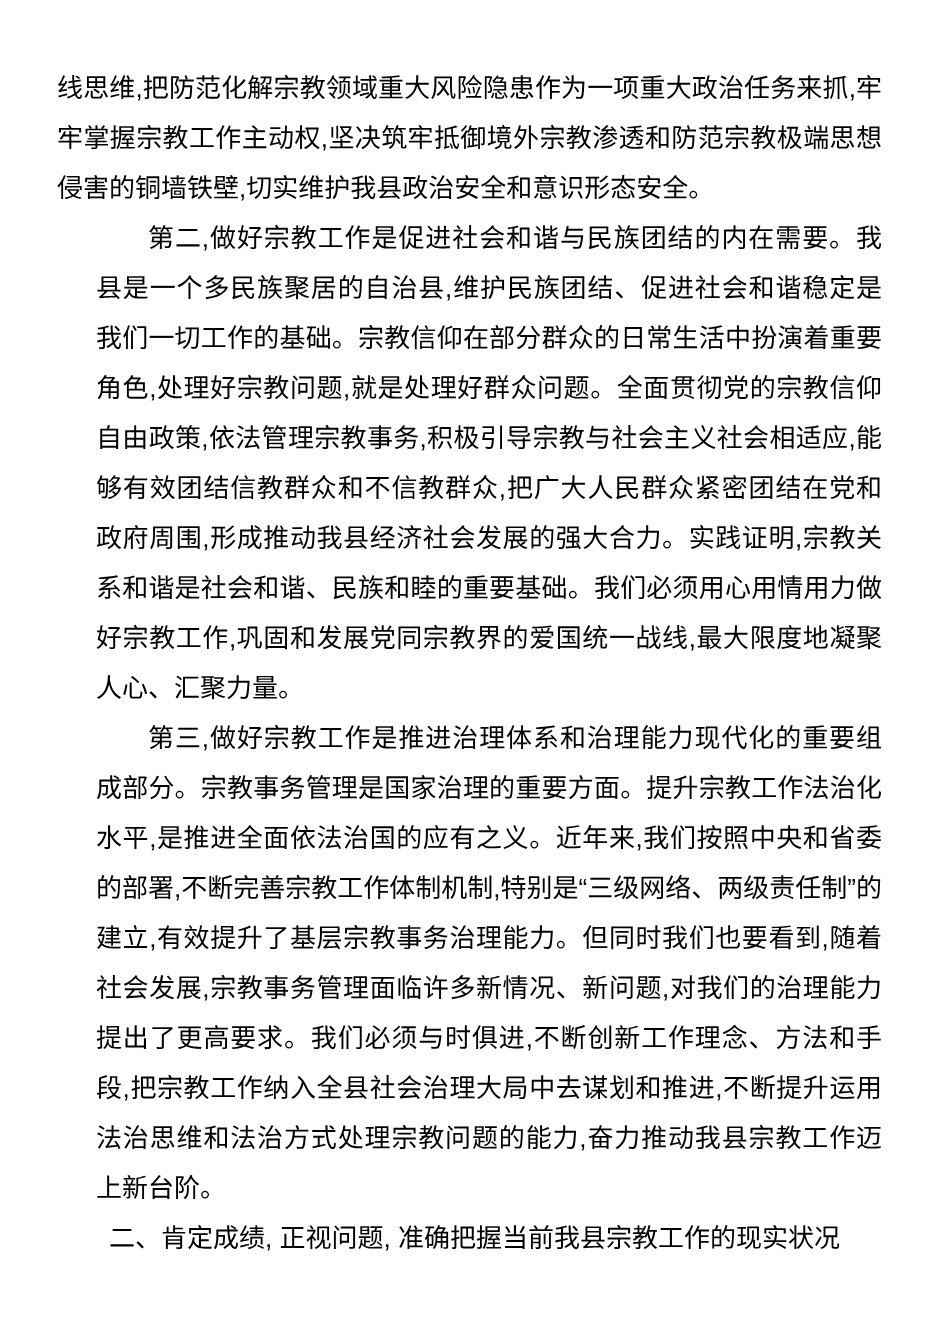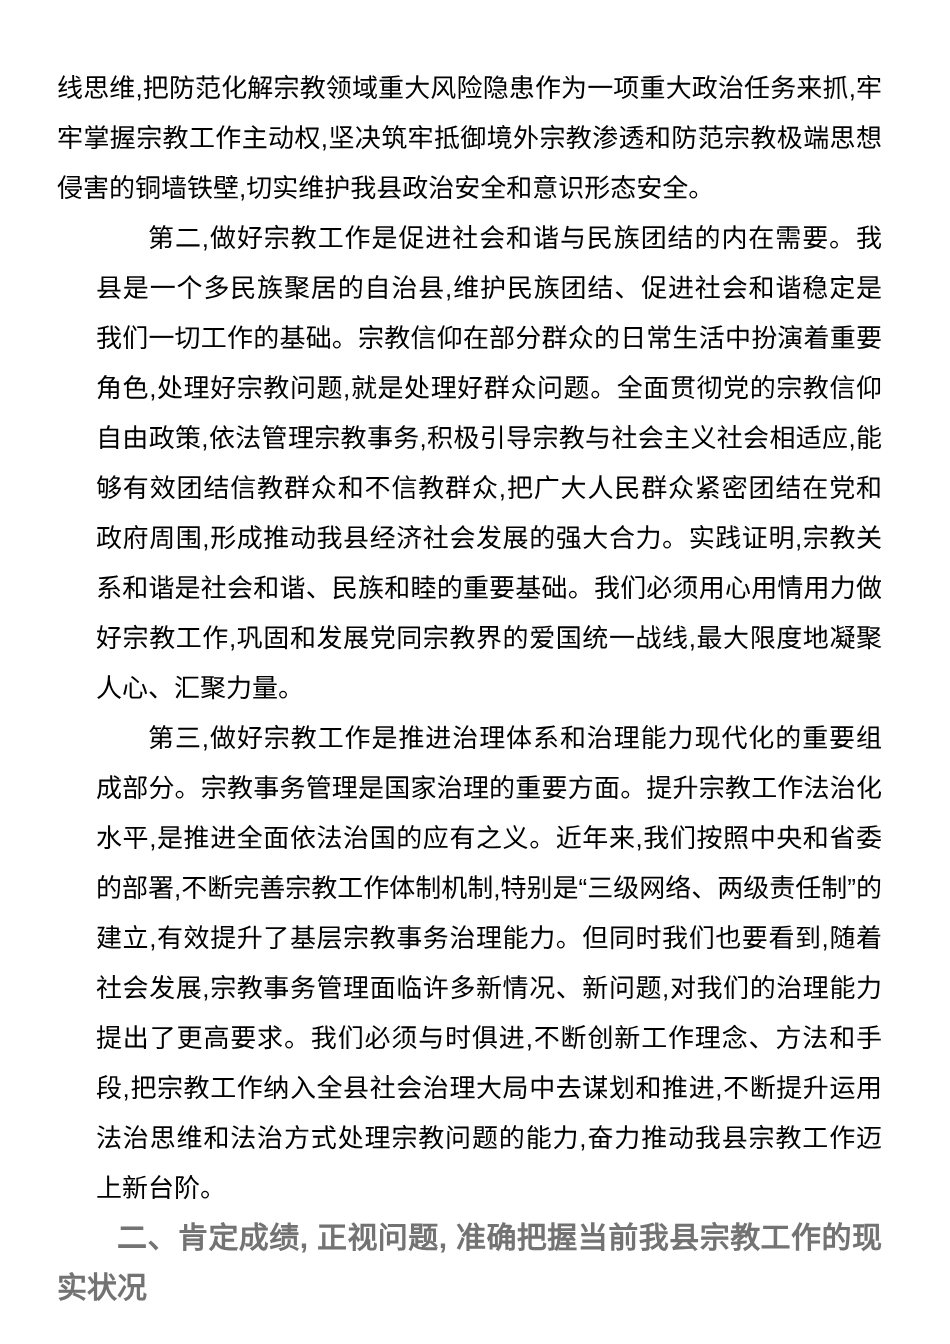--- a/index.html
+++ b/index.html
@@ -31,25 +31,25 @@
     font-weight: normal;
     word-break: break-all;
   }
   .para.indent {
     text-indent: 2em;
     margin-left: 39px;
   }
   .heading {
     margin: 0;
     padding: 0;
-    font-size: 30px;
+    font-size: 26px;
     line-height: 50px;
-    color: #737373;
+    color: #000000;
     text-indent: 2em;
-    font-weight: bold;
+    font-weight: normal;
     text-align: justify;
     word-break: break-all;
   }
 </style>
 </head>
 <body>
 
 <div class="page">
   <p class="para">线思维,把防范化解宗教领域重大风险隐患作为一项重大政治任务来抓,牢牢掌握宗教工作主动权,坚决筑牢抵御境外宗教渗透和防范宗教极端思想侵害的铜墙铁壁,切实维护我县政治安全和意识形态安全。</p>
   <p class="para indent">第二,做好宗教工作是促进社会和谐与民族团结的内在需要。我县是一个多民族聚居的自治县,维护民族团结、促进社会和谐稳定是我们一切工作的基础。宗教信仰在部分群众的日常生活中扮演着重要角色,处理好宗教问题,就是处理好群众问题。全面贯彻党的宗教信仰自由政策,依法管理宗教事务,积极引导宗教与社会主义社会相适应,能够有效团结信教群众和不信教群众,把广大人民群众紧密团结在党和政府周围,形成推动我县经济社会发展的强大合力。实践证明,宗教关系和谐是社会和谐、民族和睦的重要基础。我们必须用心用情用力做好宗教工作,巩固和发展党同宗教界的爱国统一战线,最大限度地凝聚人心、汇聚力量。</p>

